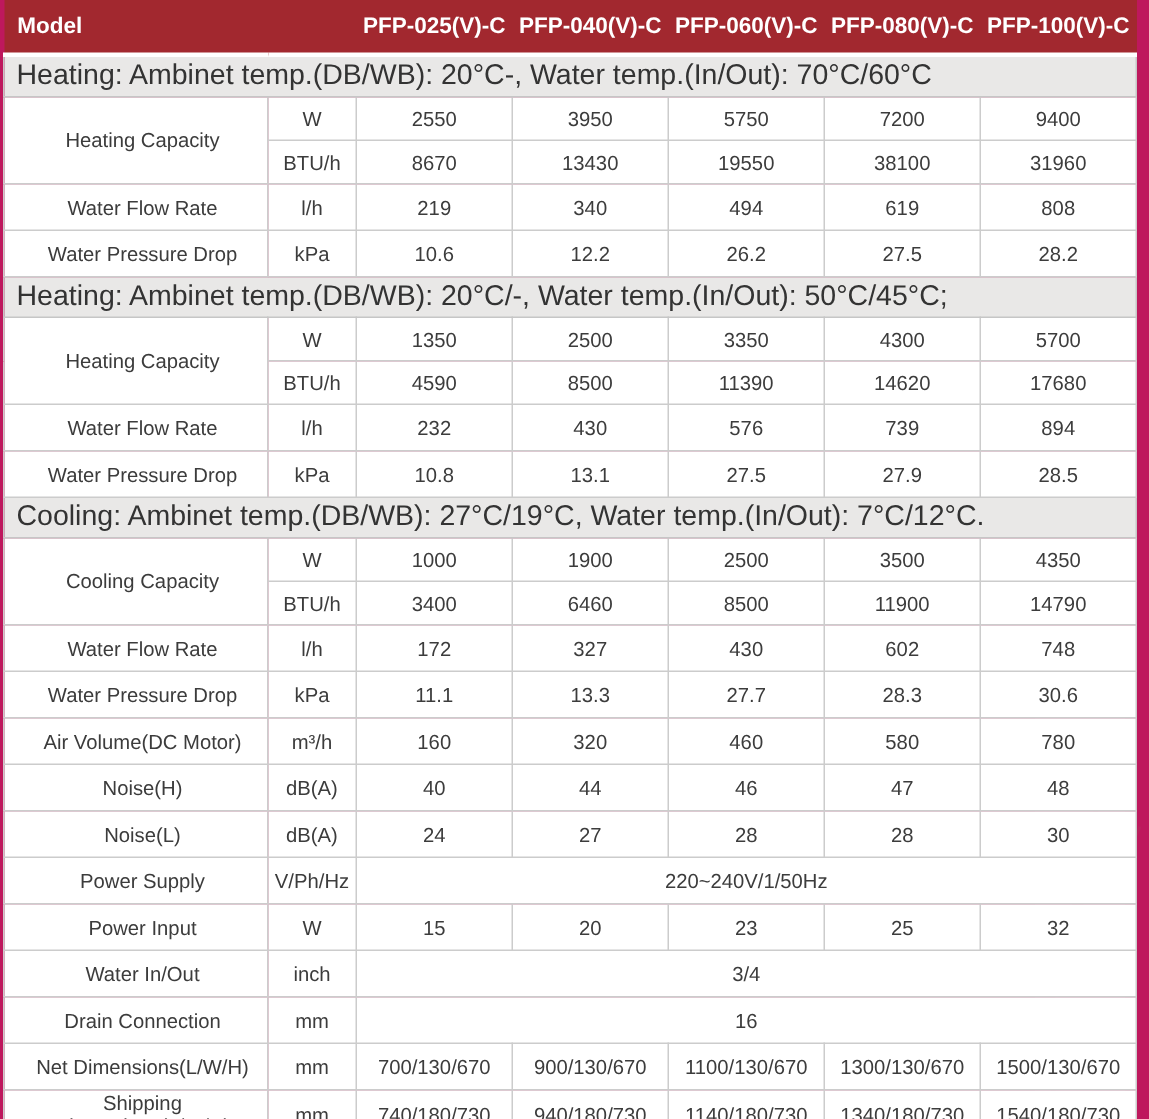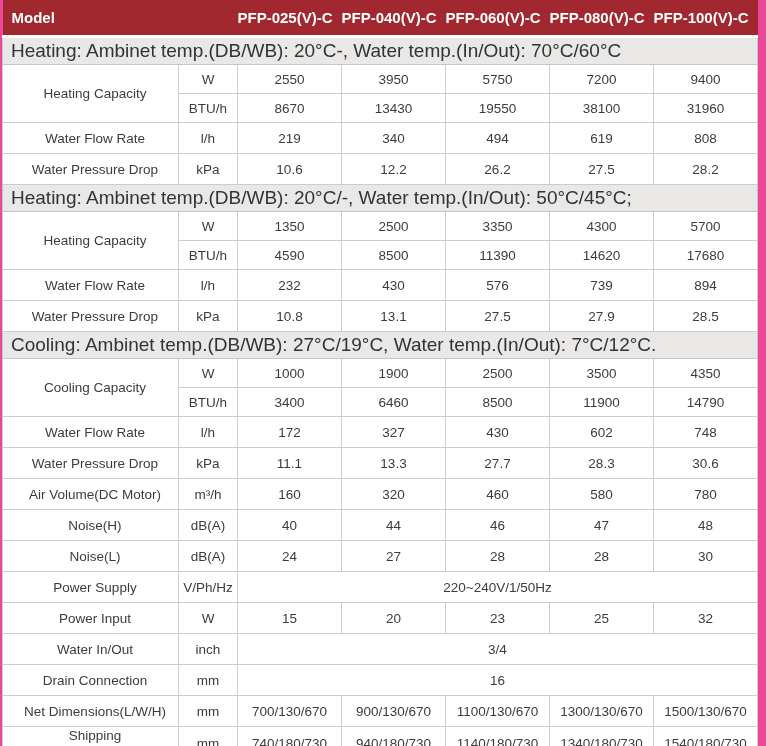--- a/index.html
+++ b/index.html
@@ -1,19 +1,19 @@
 <!DOCTYPE html>
 <html><head>
 <meta charset="utf-8">
 <style>
   html,body{margin:0;padding:0;}
   body{background:#ffffff;}
   .page{
     width:766px;height:746px;position:relative;overflow:hidden;
-    background:#ec4899;
+    background:#be185d;
     font-family:"Liberation Sans", sans-serif;
     color:#3c3c3c;
   }
   .watermark{
     position:absolute;left:0;bottom:0;width:766px;height:320px;
     opacity:0.10;pointer-events:none;z-index:0;
   }
   .spec-table{
     position:relative;z-index:1;
     border-collapse:collapse;table-layout:fixed;
@@ -21,21 +21,21 @@
   }
   .spec-table col.c-label{width:176px;}
   .spec-table col.c-unit{width:59px;}
   .spec-table col.c-val{width:104px;}
   tr.model-row td{
     background:#a2282f;color:#ffffff;font-weight:bold;
     font-size:15px;height:33px;border:none;
     border-bottom:3px solid #ffffff;
   }
   tr.model-row td.model-label{ text-align:left;padding-left:9px; }
-  tr.model-row td.model-cell{ text-align:left;padding:0; }
+  tr.model-row td.model-cell{ text-align:center;padding:0; }
   tr.section-row td{
     background:#e9e8e7;color:#333333;
     font-size:19px;text-align:left;padding:0 0 0 8px;
     height:26px;border:1px solid #c6c6c6;
   }
   td{ border:1px solid #cccccc;font-size:13.5px;height:28px;background:#ffffff; }
   td.label-cell{ text-align:center;padding-left:10px;color:#3c3c3c; }
   td.unit-cell, td.value-cell{ text-align:center;color:#3c3c3c;padding:0; }
 </style>
 </head>

